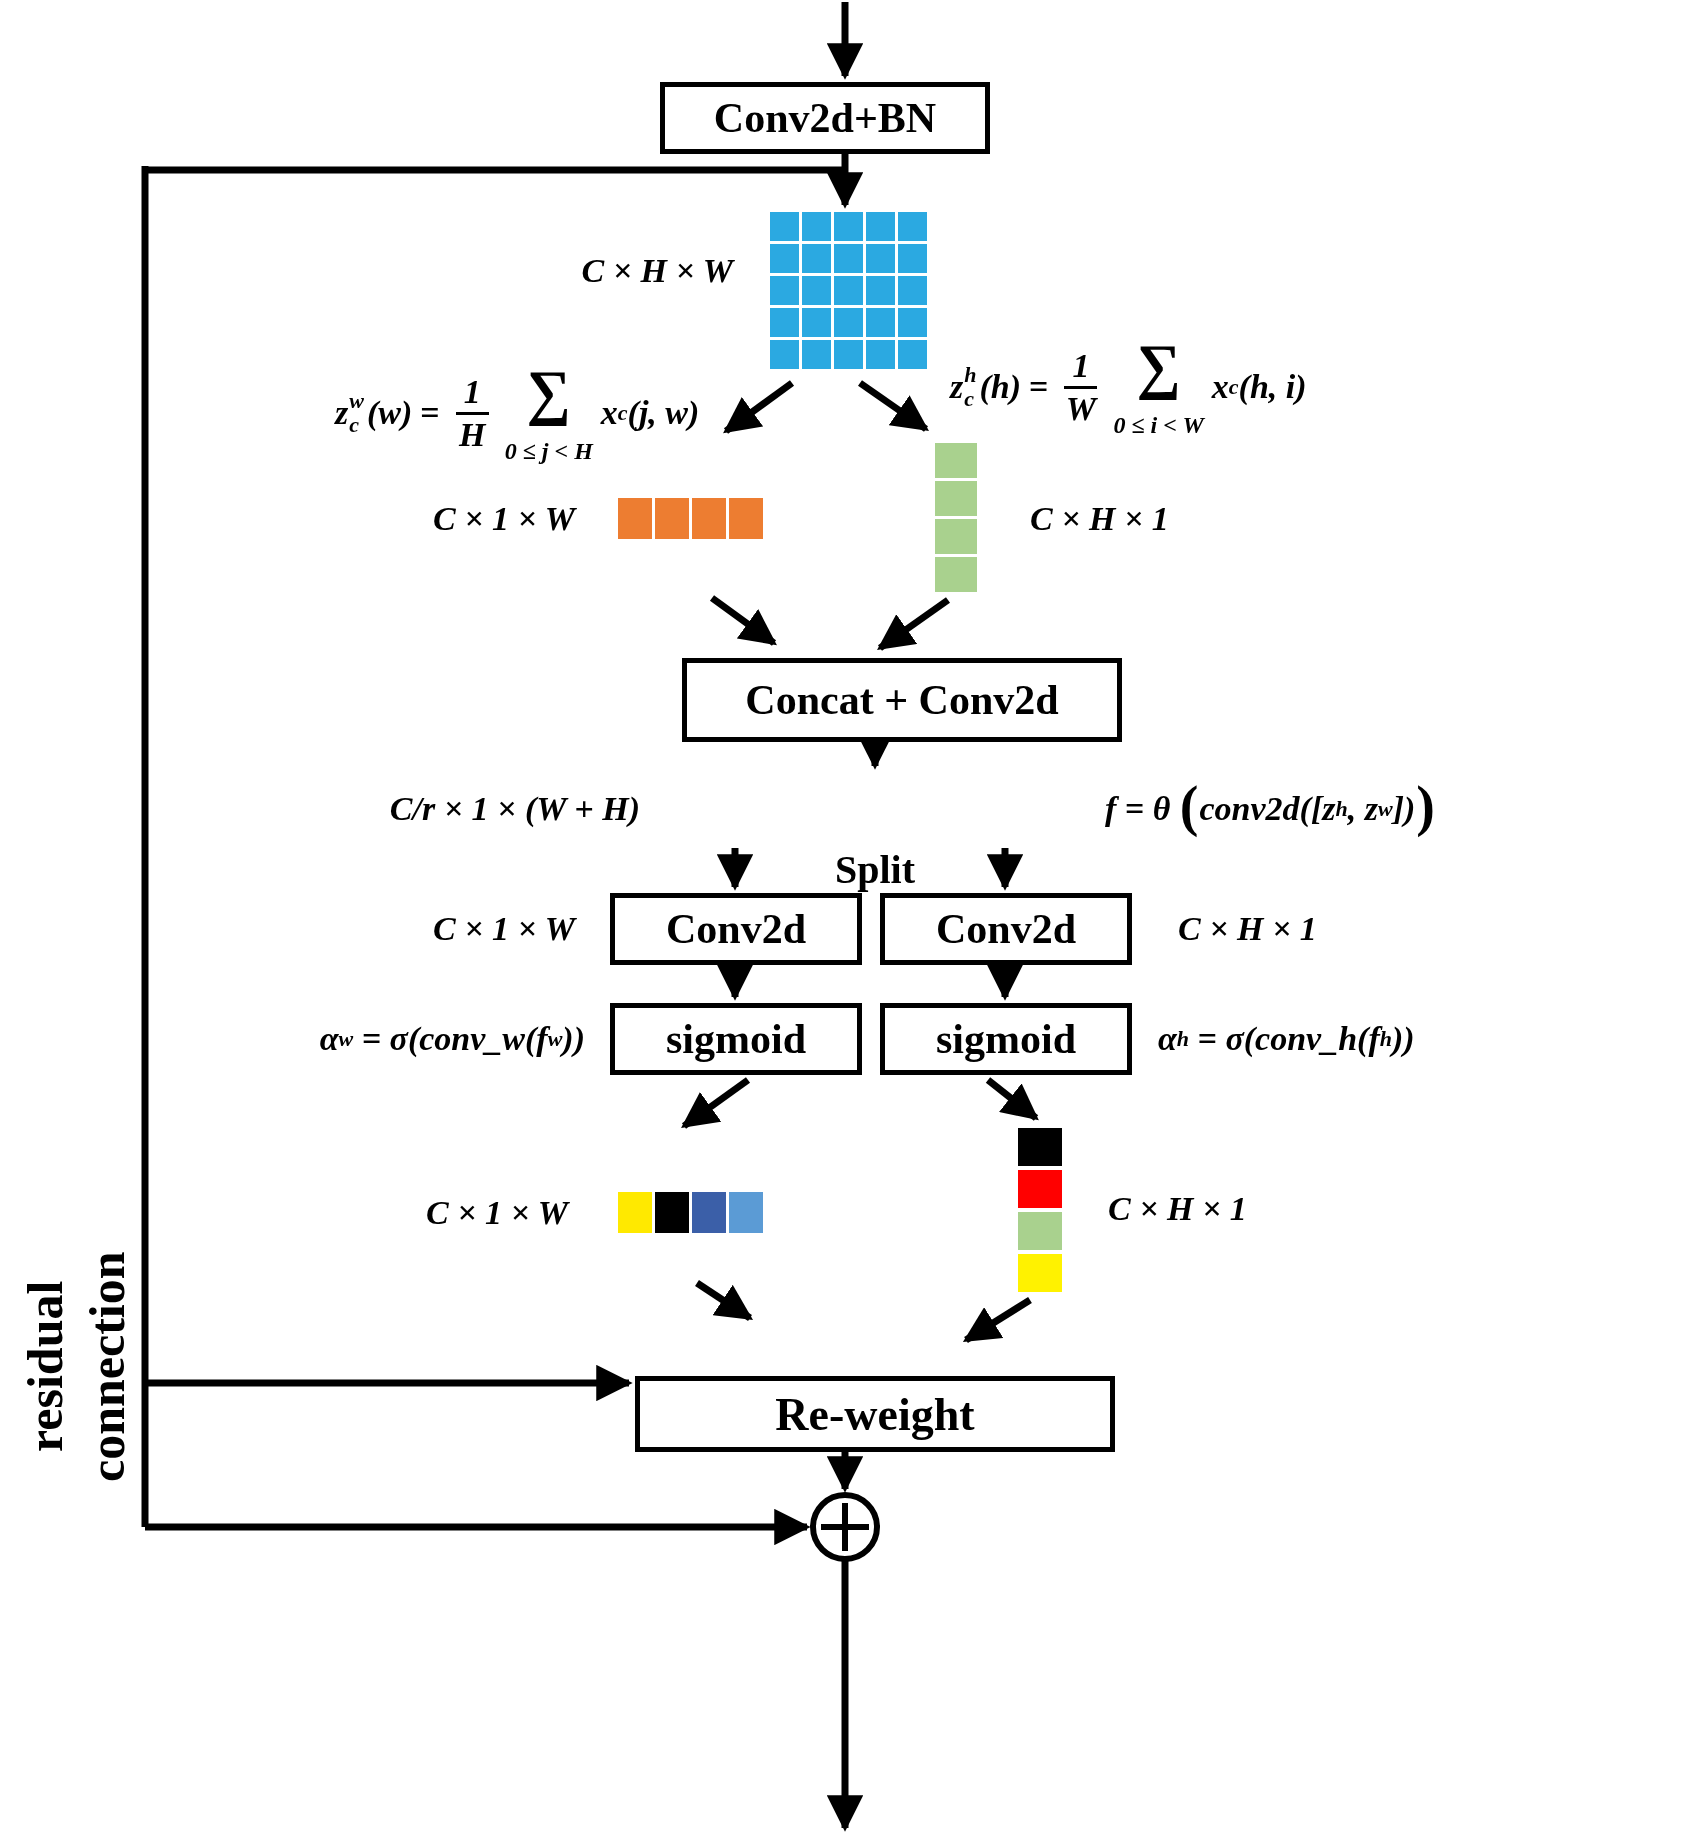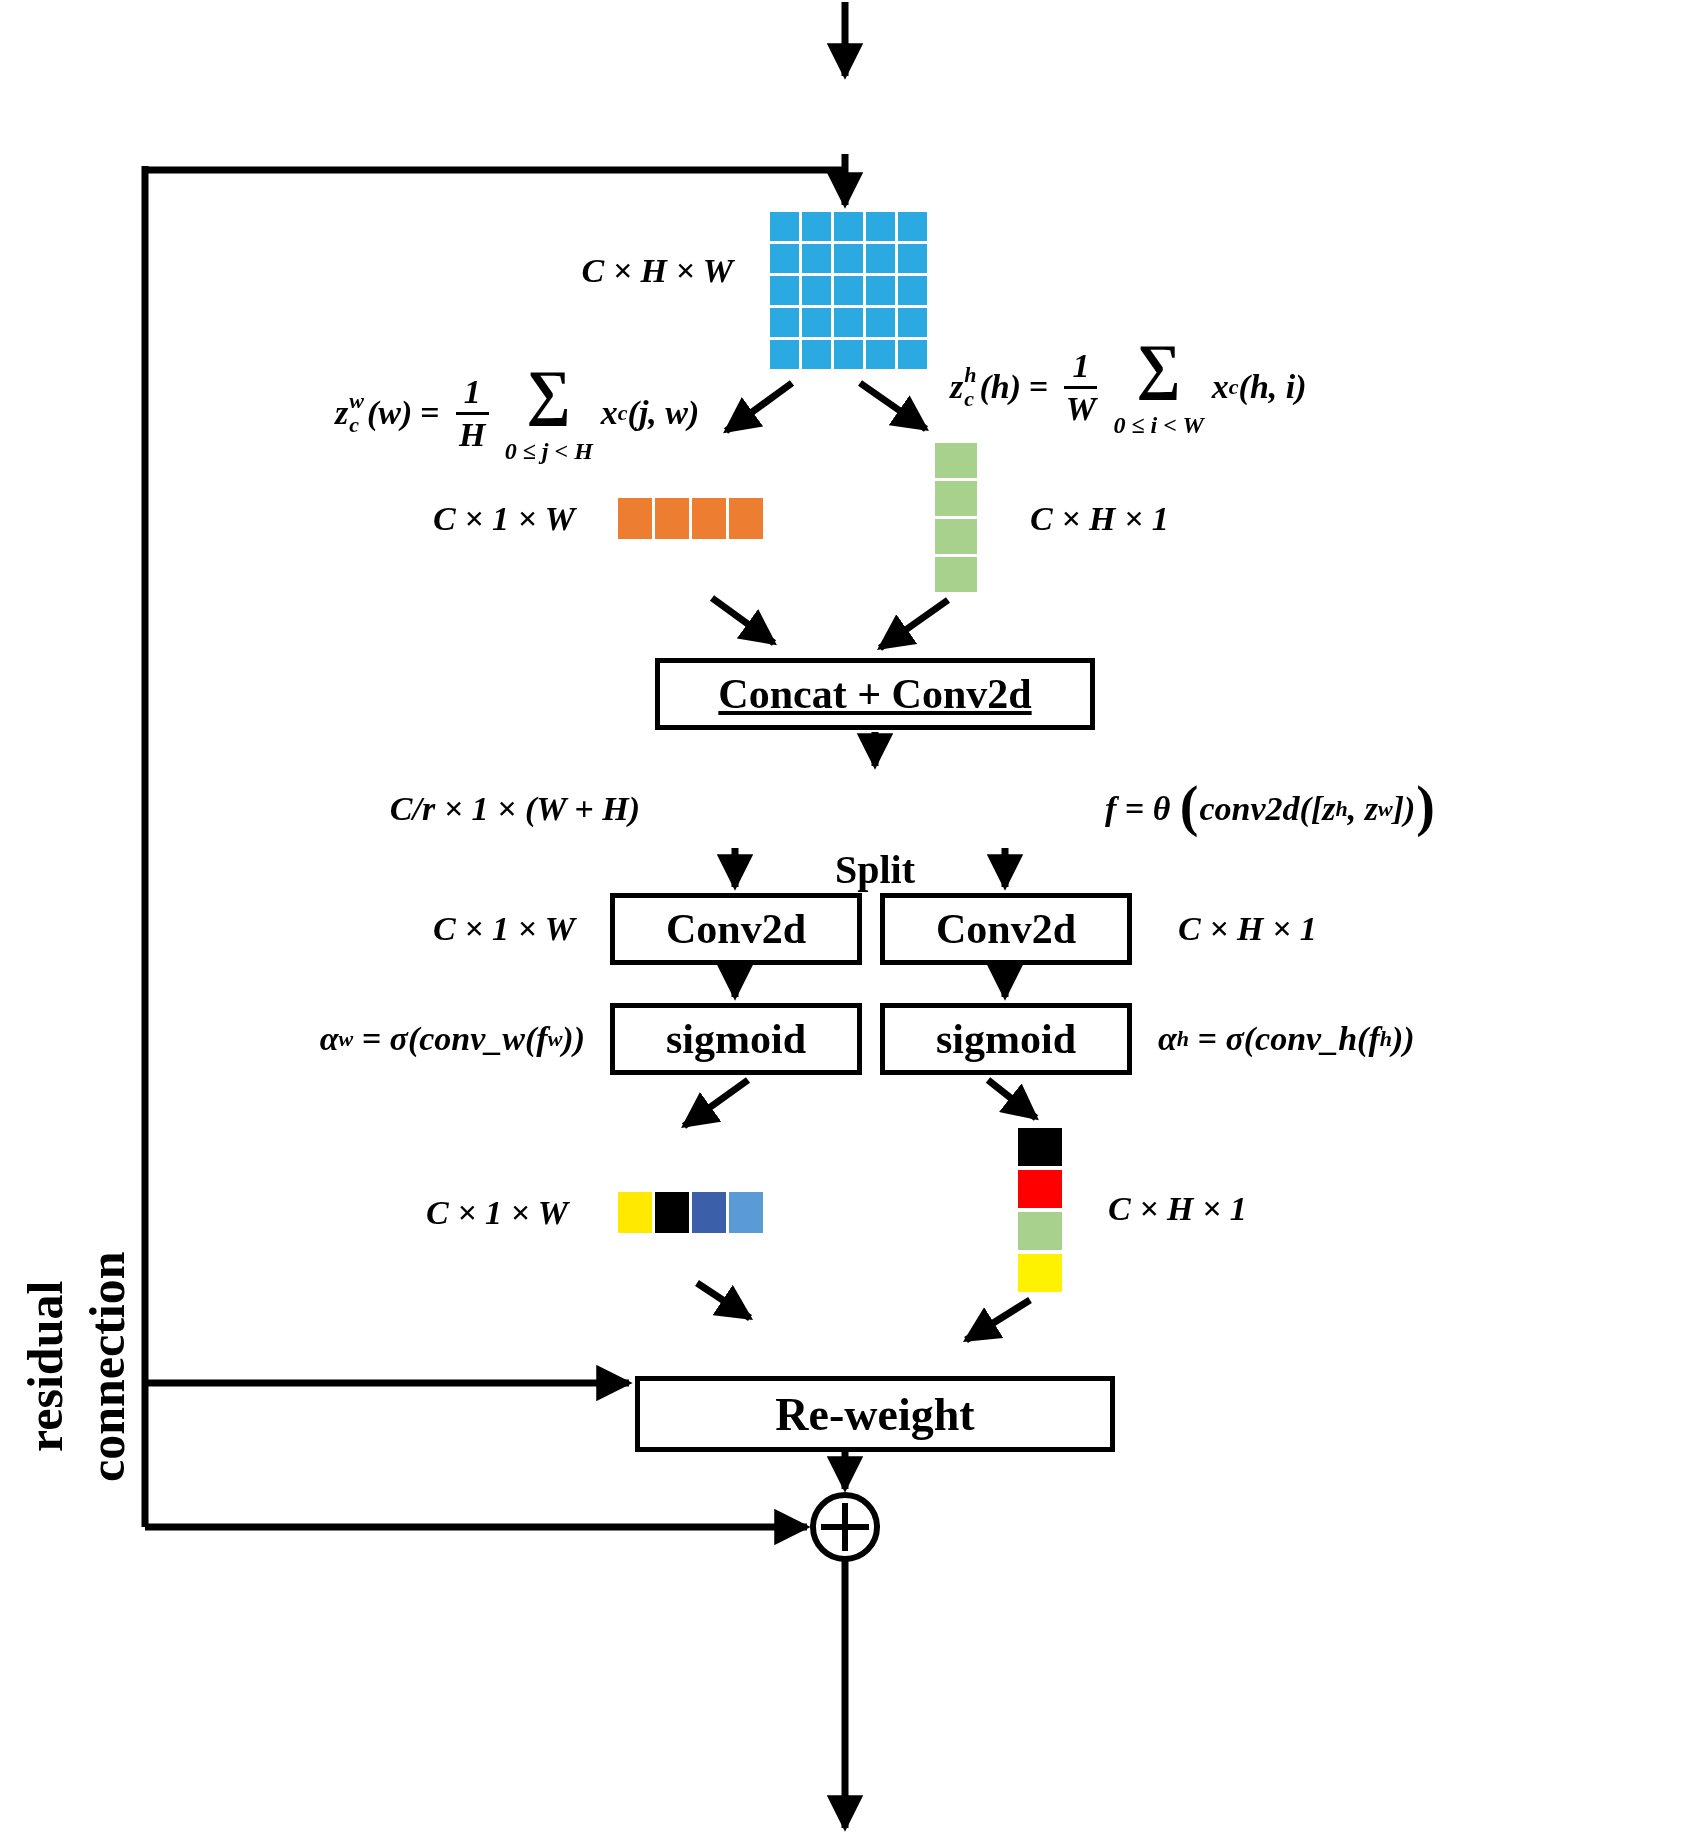--- a/index.html
+++ b/index.html
@@ -88,22 +88,23 @@
       <line x1="845" y1="1423" x2="845" y2="1489" marker-end="url(#ah)"></line>
       <line x1="845" y1="1561" x2="845" y2="1828" marker-end="url(#ah)"></line>
     </g>
     <g>
       <circle cx="845" cy="1527" r="32" fill="#fff" stroke="#000" stroke-width="6"></circle>
       <line x1="845" y1="1503" x2="845" y2="1551" stroke="#000" stroke-width="6"></line>
       <line x1="821" y1="1527" x2="869" y2="1527" stroke="#000" stroke-width="6"></line>
     </g>
   </svg>
 
-
-  <div class="box" style="left:655px; top:658px; width:440px; height:72px;text-decoration:underline;">Concat + Conv2d</div>
+  <div class="box" style="left:660px; top:82px; width:330px; height:72px;">Conv2d+BN</div>
+
+  <div class="box" style="left:682px; top:658px; width:440px; height:84px;">Concat + Conv2d</div>
 
 
   <div class="box" style="left:610px; top:893px; width:252px; height:72px;">Conv2d</div>
 
   <div class="box" style="left:880px; top:893px; width:252px; height:72px;">Conv2d</div>
 
   <div class="box" style="left:610px; top:1003px; width:252px; height:72px;">sigmoid</div>
 
   <div class="box" style="left:880px; top:1003px; width:252px; height:72px;">sigmoid</div>
 

